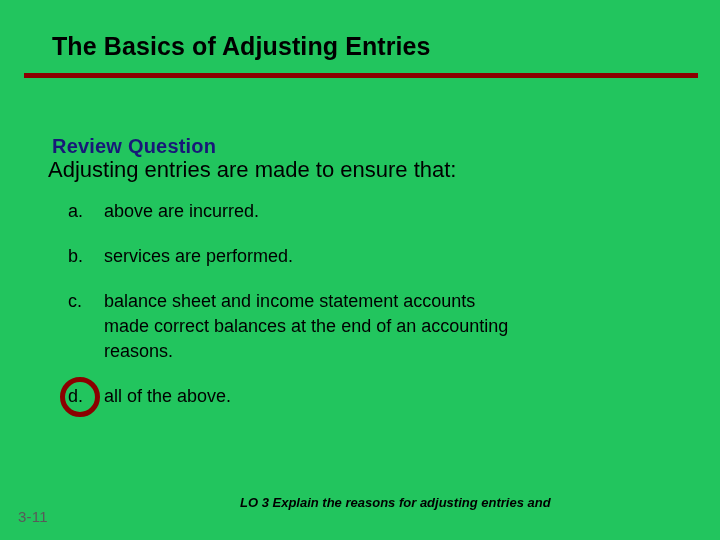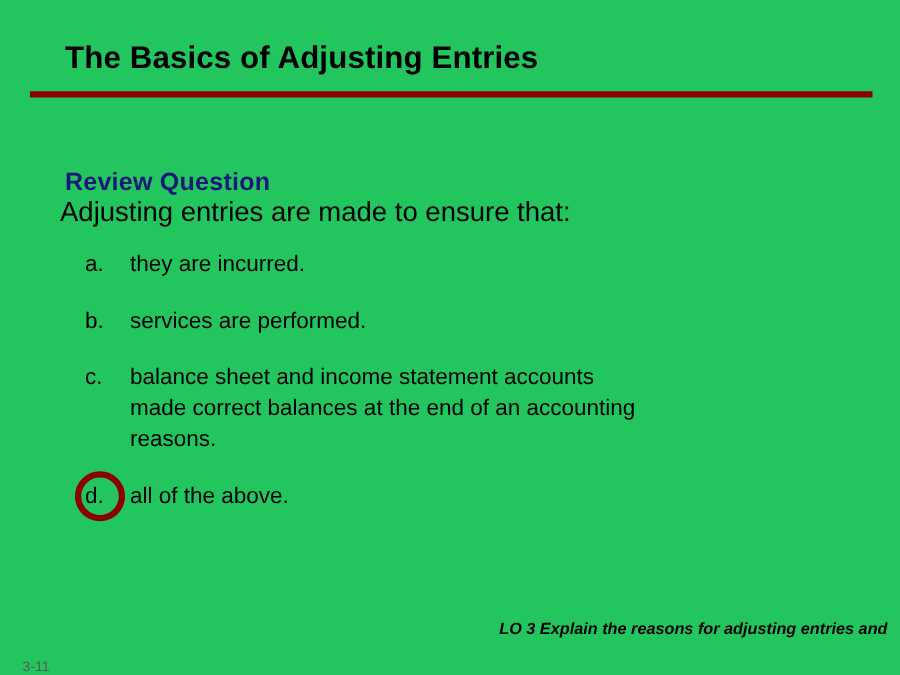--- a/index.html
+++ b/index.html
@@ -119,32 +119,31 @@
     border-radius: 50%;
     box-sizing: content-box;
     z-index: -1;
   }
 
   
   .page-number {
     position: absolute;
     left: 18px;
     top: 508px;
-    font-size: 11px;
+    font-size: 15px;
     color: #595959;
     letter-spacing: 0.2px;
-    margin-top: 20px;
   }
 
   .lo-footer {
     position: absolute;
     right: 10px;
     top: 494px;
     width: 470px;
-    text-align: right;
+    text-align: left;
     font-size: 13px;
     font-style: italic;
     font-weight: bold;
     line-height: 18px;
     color: #000000;
   }
   .lo-footer .lo-line {
     display: block;
     white-space: nowrap;
   }
@@ -160,21 +159,21 @@
 
   <div class="review-heading">Review Question</div>
 
   <div class="stem">Adjusting entries are made to ensure that:</div>
 
   <div class="options">
 
     <div class="option">
       <span class="option-marker">a.</span>
       <span class="option-text">
-        <span class="line">they are incurred.</span>
+        <span class="line">above are incurred.</span>
       </span>
     </div>
 
     <div class="option">
       <span class="option-marker">b.</span>
       <span class="option-text">
         <span class="line">services are performed.</span>
       </span>
     </div>
 

